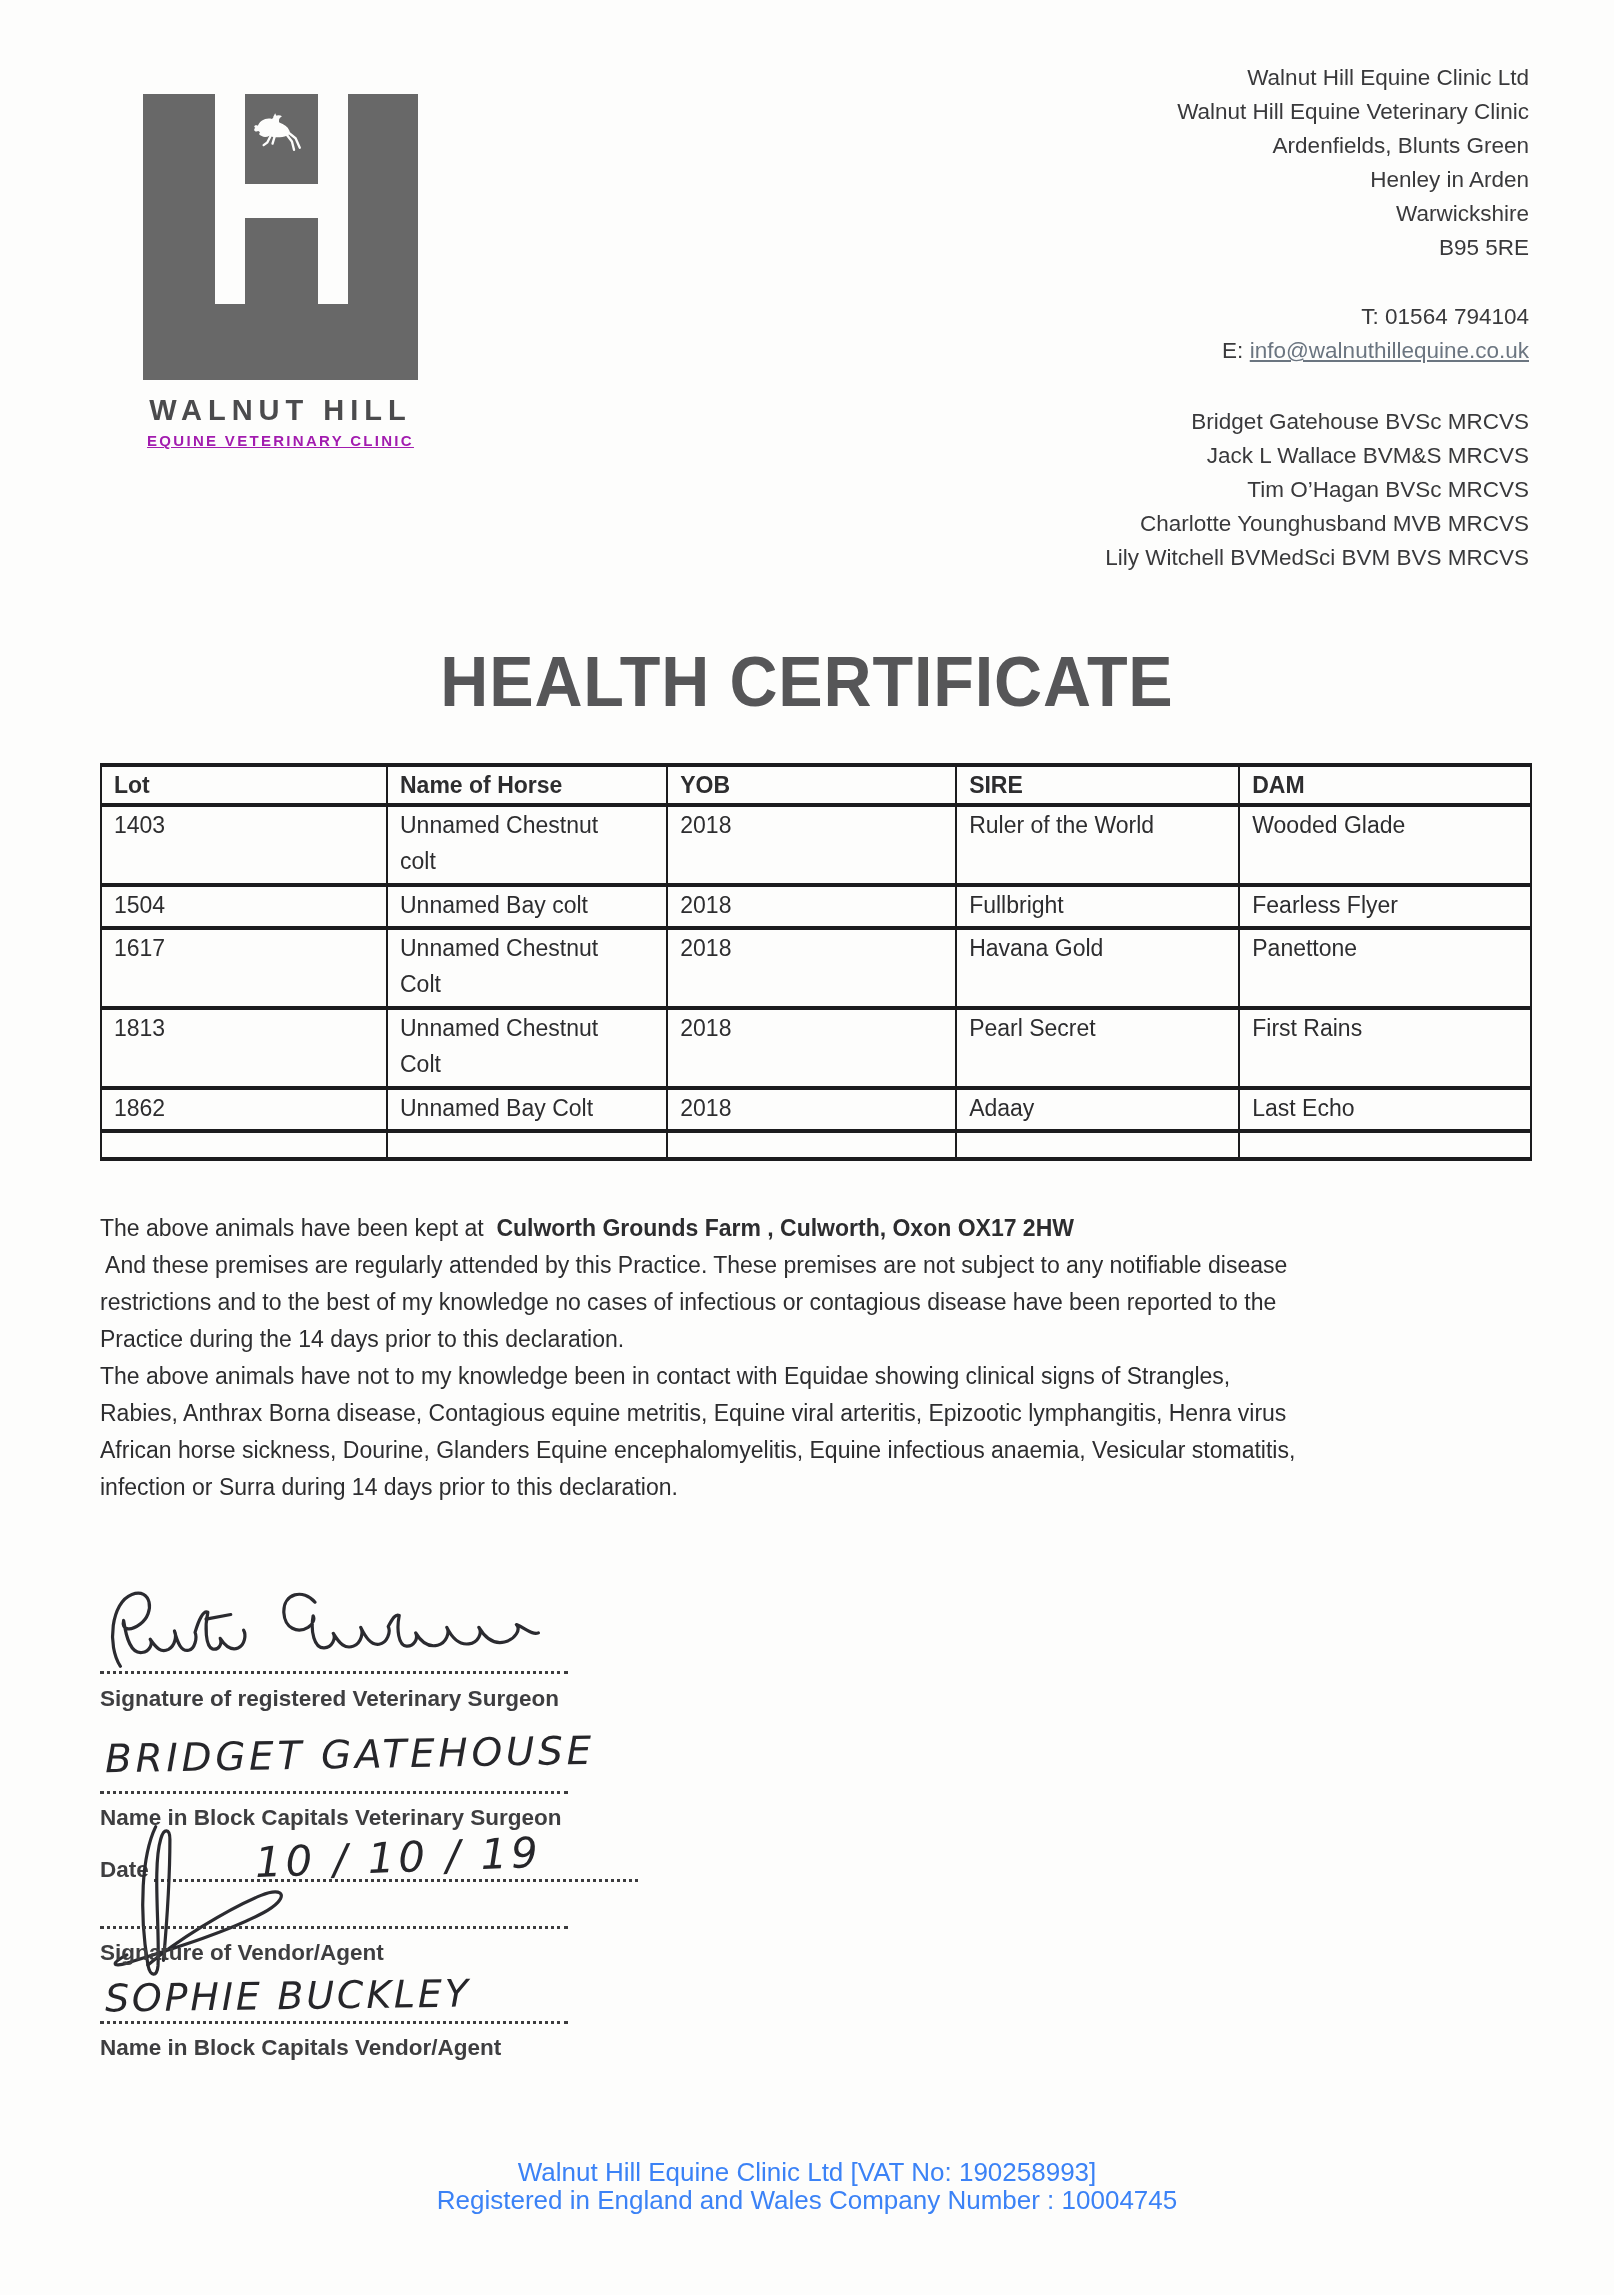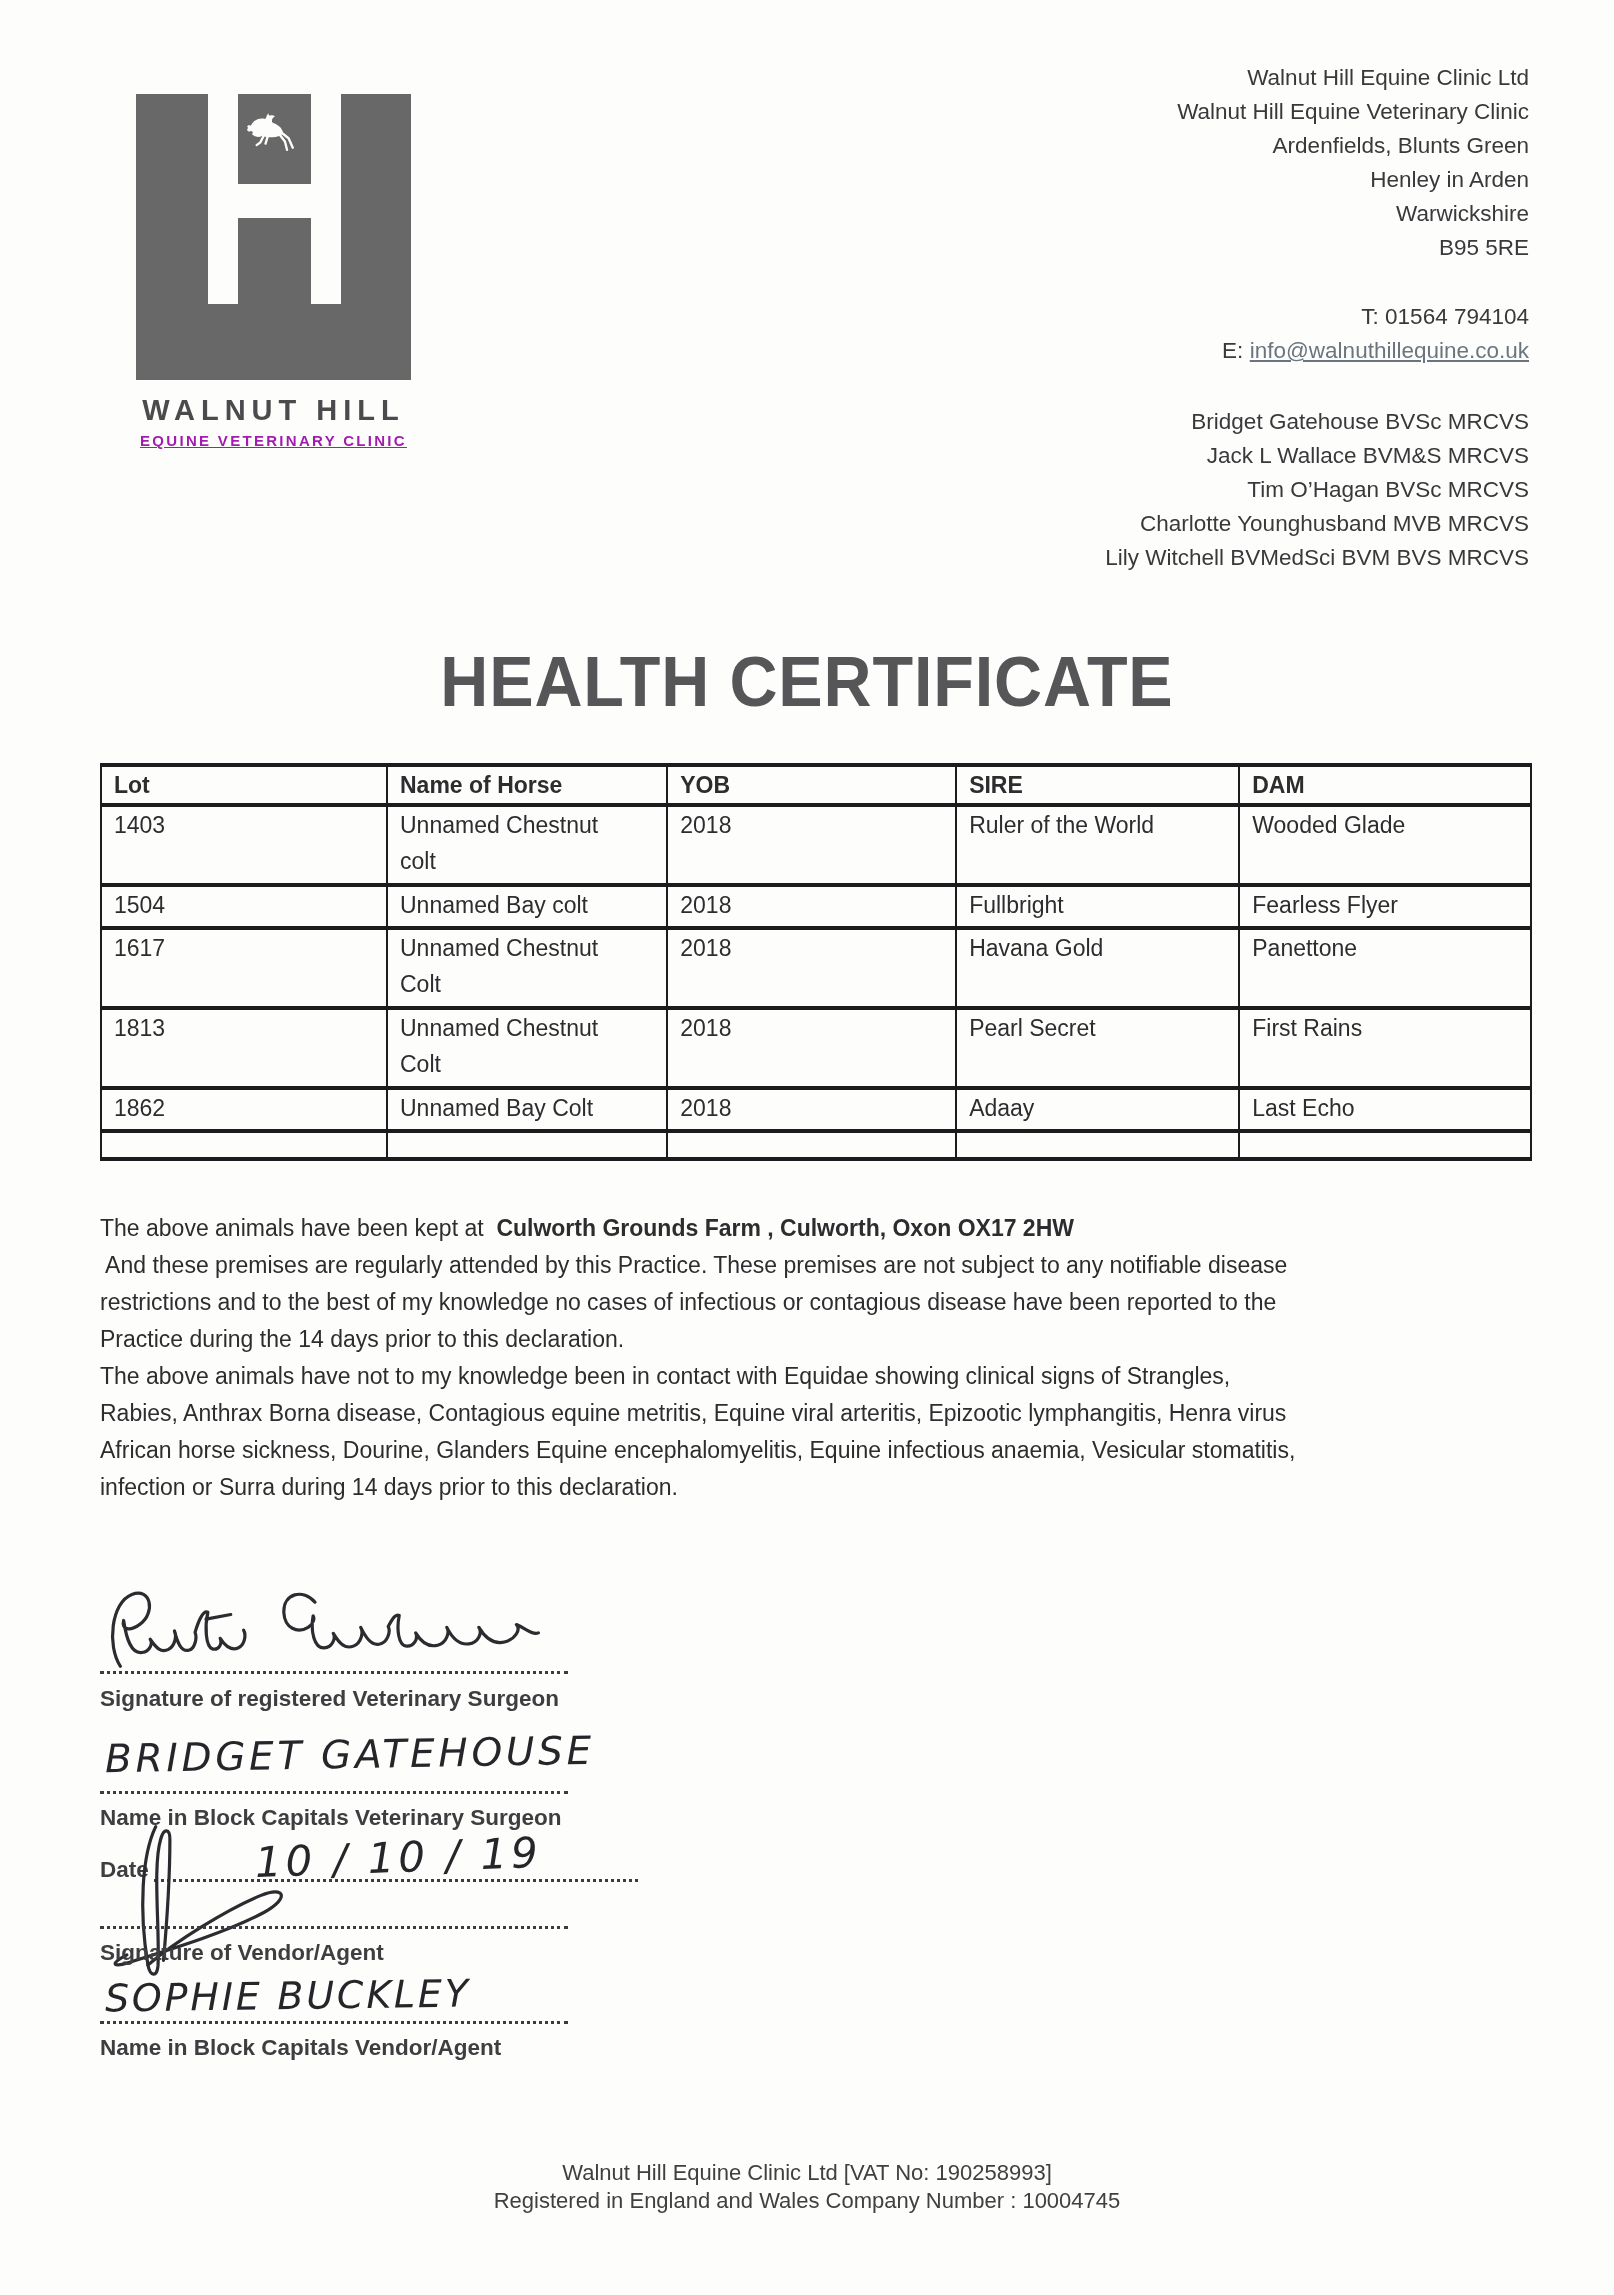--- a/index.html
+++ b/index.html
@@ -5,21 +5,21 @@
   html,body{margin:0;padding:0;}
   body{
     width:1614px;height:2295px;position:relative;overflow:hidden;
     background:#fdfdfc;
     font-family:"Liberation Sans", sans-serif;
     -webkit-font-smoothing:antialiased;
   }
   .page{position:absolute;inset:0;}
 
   
-  .logo-block{position:absolute;left:136px;top:94px;width:312px;}
+  .logo-block{position:absolute;left:143px;top:94px;width:312px;}
   .logo-square{position:relative;width:275px;height:286px;background:#686868;}
   .h-stem{position:absolute;top:0;width:11%;height:73.5%;background:#fdfdfc;}
   .h-stem-left{left:26%;}
   .h-stem-right{left:63.6%;}
   .h-crossbar{position:absolute;left:36.9%;top:31.4%;width:26.8%;height:12%;background:#fdfdfc;}
   .horse-box{position:absolute;left:37%;top:0;width:26.6%;height:31.4%;display:flex;align-items:center;justify-content:center;}
   .horse-box svg{width:86%;height:82%;}
   .logo-brand{margin-top:13.8px;width:275px;text-align:center;font-size:29px;font-weight:bold;
     letter-spacing:6px;color:#4b4b4d;white-space:nowrap;}
   .logo-tagline{margin-top:5.5px;width:275px;text-align:center;font-size:15px;font-weight:bold;
@@ -74,21 +74,21 @@
   #date-value{left:255px;top:1833px;font-size:42px;letter-spacing:3.7px;transform:rotate(-2deg);}
   #vendor-sig{left:103px;top:1823px;width:197px;height:158px;}
   #dotted-3{left:100px;top:1926px;width:468px;}
   #label-3{left:100px;top:1940px;}
   #vendor-caps{left:105px;top:1974px;font-size:38px;letter-spacing:2.8px;transform:rotate(-0.8deg);}
   #dotted-4{left:100px;top:2021px;width:468px;}
   #label-4{left:100px;top:2035px;}
 
   
   .footer{position:absolute;left:0;top:2159px;width:100%;text-align:center;
-    font-size:22px;line-height:27.5px;color:#404040;}
+    font-size:26px;line-height:27.5px;color:#3b82f6;}
 </style>
 </head>
 <body>
 
 <div class="page">
 
   <div class="logo-block">
     <div class="logo-square">
       <div class="h-stem h-stem-left"></div>
       <div class="h-stem h-stem-right"></div>

